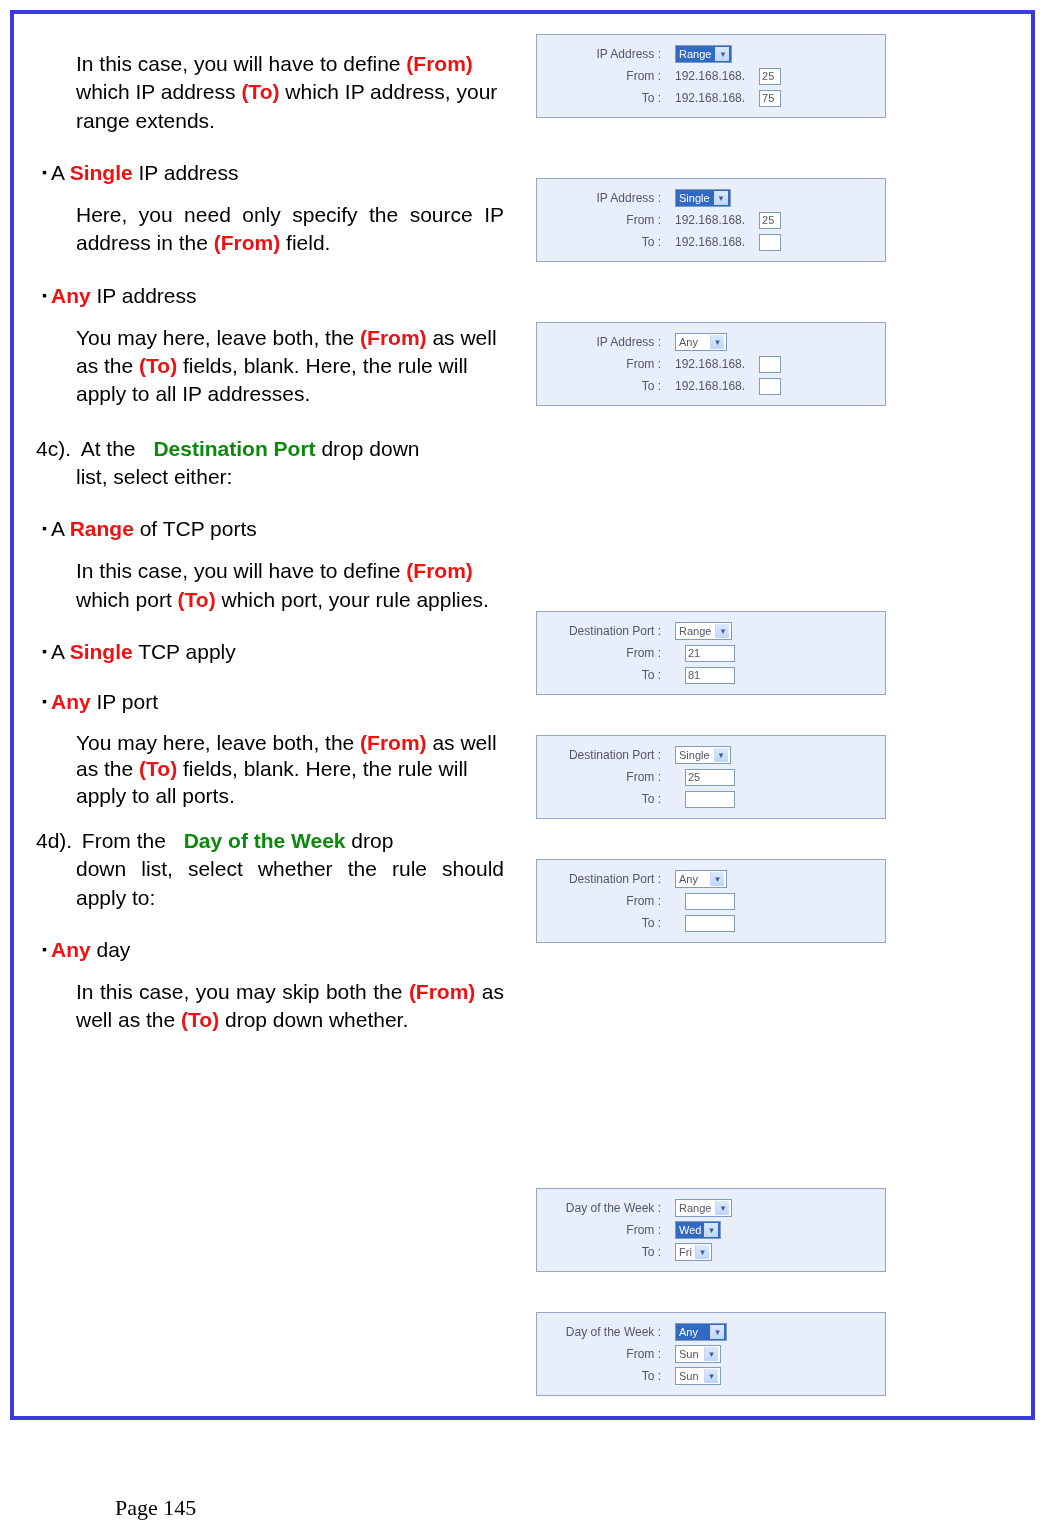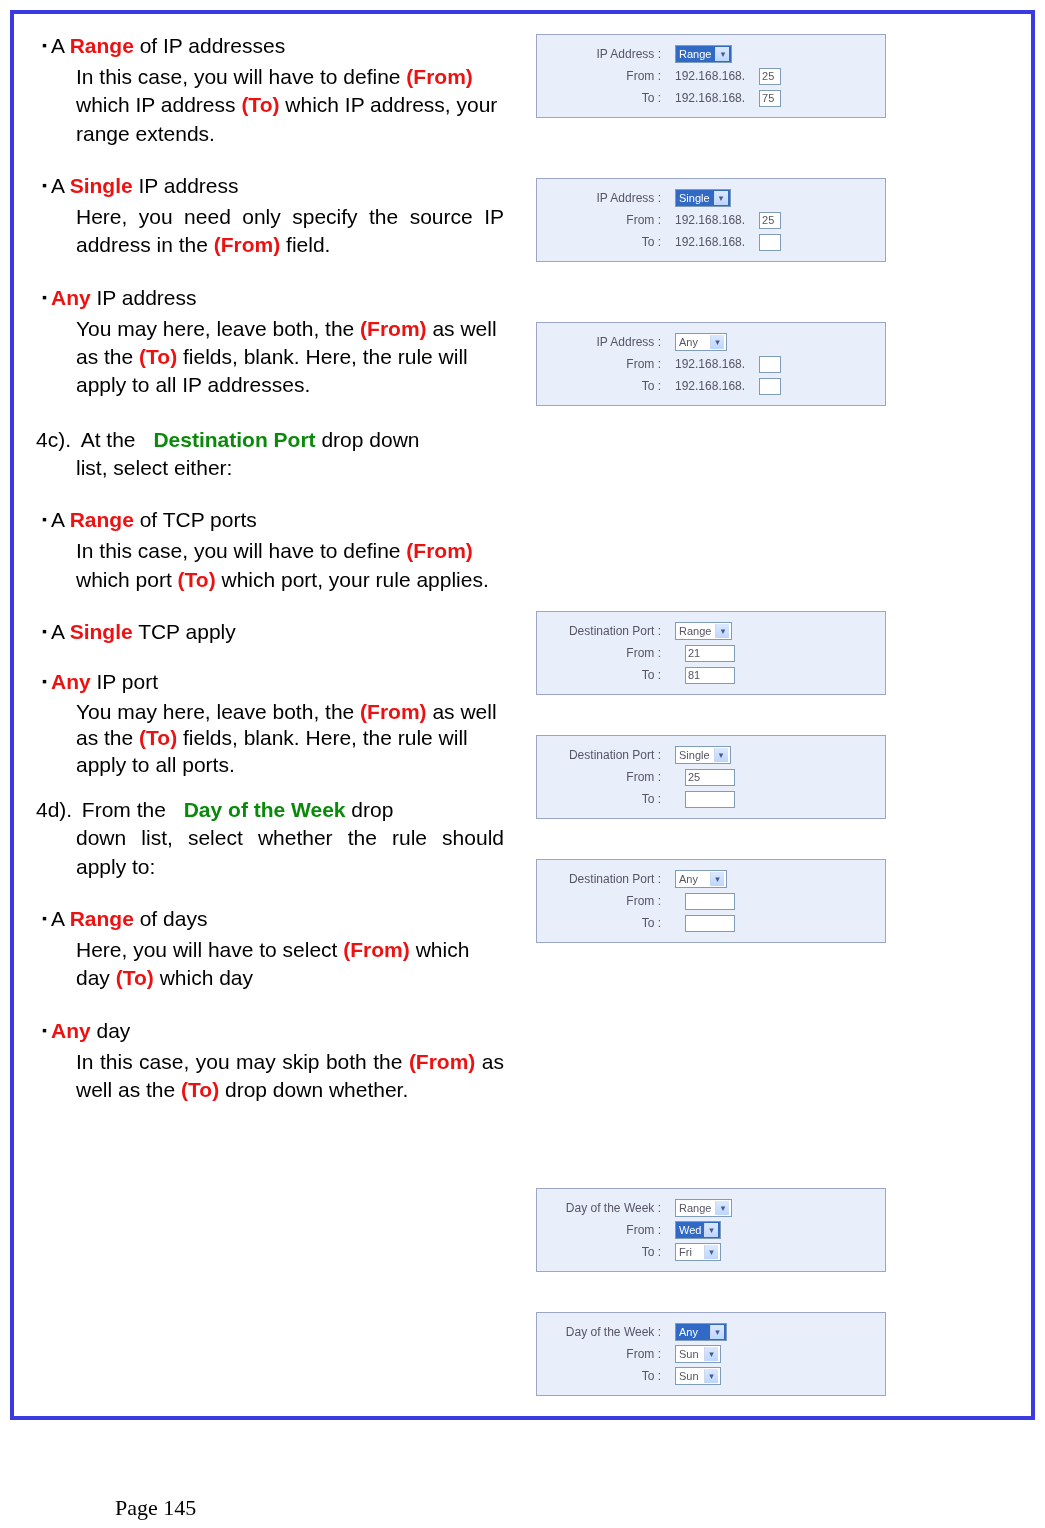--- a/index.html
+++ b/index.html
@@ -25,21 +25,21 @@
   .text-col { width: 450px; }
   .img-col  { flex: 1; }
 
   .term      { color: #e11; font-weight: 700; }
   .field     { color: #e11; font-weight: 700; }
   .hdrgreen  { color: #0a8a0a; font-weight: 700; margin-left: 12px; }
 
   .item { margin-bottom: 26px; }
   .item-head { font-size: 21px; margin-left: -12px; }
   .dot { font-size: 14px; margin-right: 4px; position: relative; top: -3px; }
-  .desc { margin-left: 22px; margin-top: 5px; font-size: 21px; line-height: 1.35; }
+  .desc { margin-left: 22px; margin-top: 16px; font-size: 21px; line-height: 1.35; }
   .desc.justify { text-align: justify; }
   .step-body { margin-left: 22px; font-size: 21px; line-height: 1.35; text-align: justify; }
   .step-inline { font-size: 21px; line-height: 1.35; text-align: justify; }
   .step-prefix { margin-left: -18px; display:inline-block; width: 40px; }
 
   .pagenum { position: absolute; left: 115px; top: 1495px; font-family: "Times New Roman", serif; font-size: 22px; }
 
   
   .panel {
     background: #e9eefb;
@@ -89,21 +89,20 @@
 </style>
 </head>
 <body>
 
 <div class="page-frame">
   <div class="border-box">
 
     <div class="text-col">
 
       <div class="item">
-        <div class="item-head"><span class="dot">▪</span><span>A </span><span class="term">Range</span><span> of IP addresses</span></div>
         <div class="desc"><span>In this case, you will have to define </span><span class="field">(From)</span><span> which IP address </span><span class="field">(To)</span><span> which IP address, your range extends.</span></div>
       </div>
 
       <div class="item">
         <div class="item-head"><span class="dot">▪</span><span>A </span><span class="term">Single</span><span> IP address</span></div>
         <div class="desc justify"><span>Here, you need only specify the source IP address in the </span><span class="field">(From)</span><span> field.</span></div>
       </div>
 
       <div class="item">
         <div class="item-head"><span class="dot">▪</span><span class="term">Any</span><span> IP address</span></div>
@@ -127,24 +126,20 @@
       <div class="item" style="margin-bottom:18px">
         <div class="item-head"><span class="dot">▪</span><span class="term">Any</span><span> IP port</span></div>
         <div class="desc" style="line-height:1.25"><span>You may here, leave both, the </span><span class="field">(From)</span><span> as well as the </span><span class="field">(To)</span><span> fields, blank. Here, the rule will apply to all ports.</span></div>
       </div>
 
       <div class="item">
         <div class="step-inline" style="text-align:justify"><span class="step-prefix">4d).</span> From the <span class="hdrgreen">Day of the Week</span> drop</div>
         <div class="step-body">down list, select whether the rule should apply to:</div>
       </div>
 
-      <div class="item">
-        <div class="item-head"><span class="dot">▪</span><span>A </span><span class="term">Range</span><span> of days</span></div>
-        <div class="desc"><span>Here, you will have to select </span><span class="field">(From)</span><span> which day </span><span class="field">(To)</span><span> which day</span></div>
-      </div>
 
       <div class="item">
         <div class="item-head"><span class="dot">▪</span><span class="term">Any</span><span> day</span></div>
         <div class="desc justify"><span>In this case, you may skip both the </span><span class="field">(From)</span><span> as well as the </span><span class="field">(To)</span><span> drop down whether.</span></div>
       </div>
 
     </div>
 
     <div class="img-col">
 
@@ -325,21 +320,21 @@
             <div class="pval">
               <span class="sel hl" style="width:46px">
                 <span>Wed</span>
                 <span class="arrow" style="margin-left:auto"></span>
               </span>
             </div>
           </div>
         <div class="prow">
             <div class="plabel">To :</div>
             <div class="pval">
-              <span class="sel" style="width:46px">
+              <span class="sel" style="width:37px">
                 <span>Fri</span>
                 <span class="arrow" style="margin-left:auto"></span>
               </span>
             </div>
           </div>
       </div>
 
       <div style="height:40px"></div>
 
       <div class="panel">

